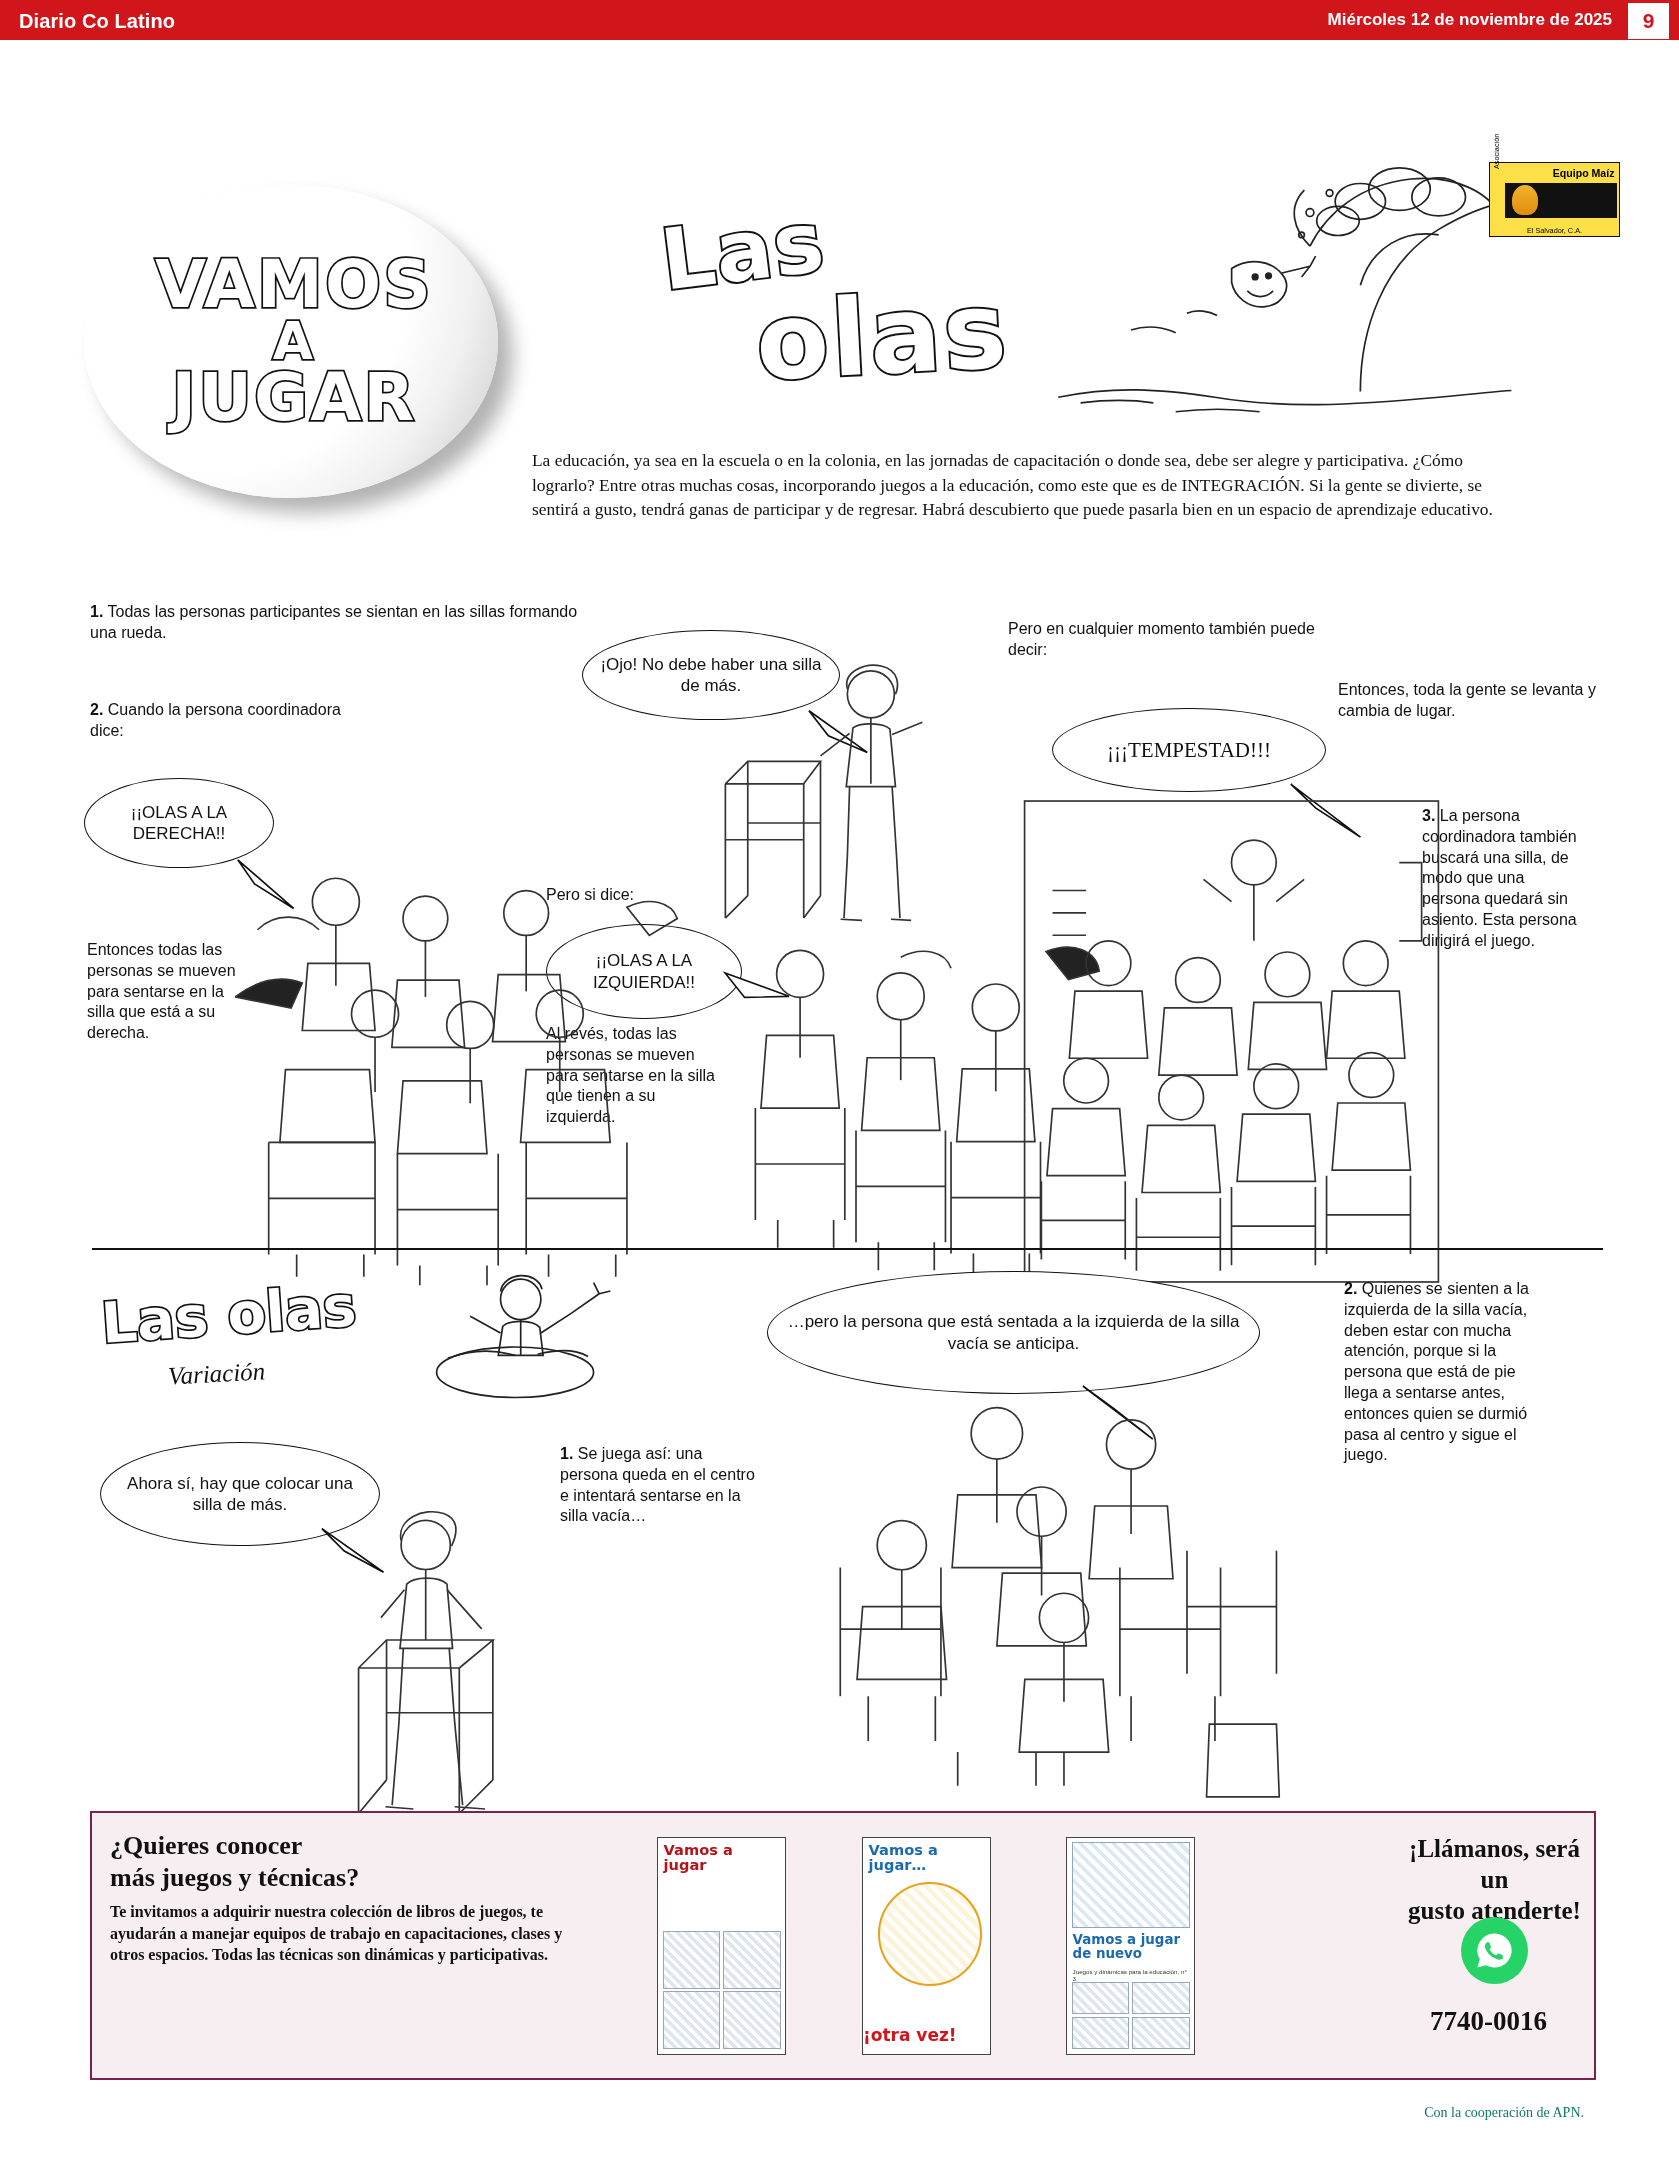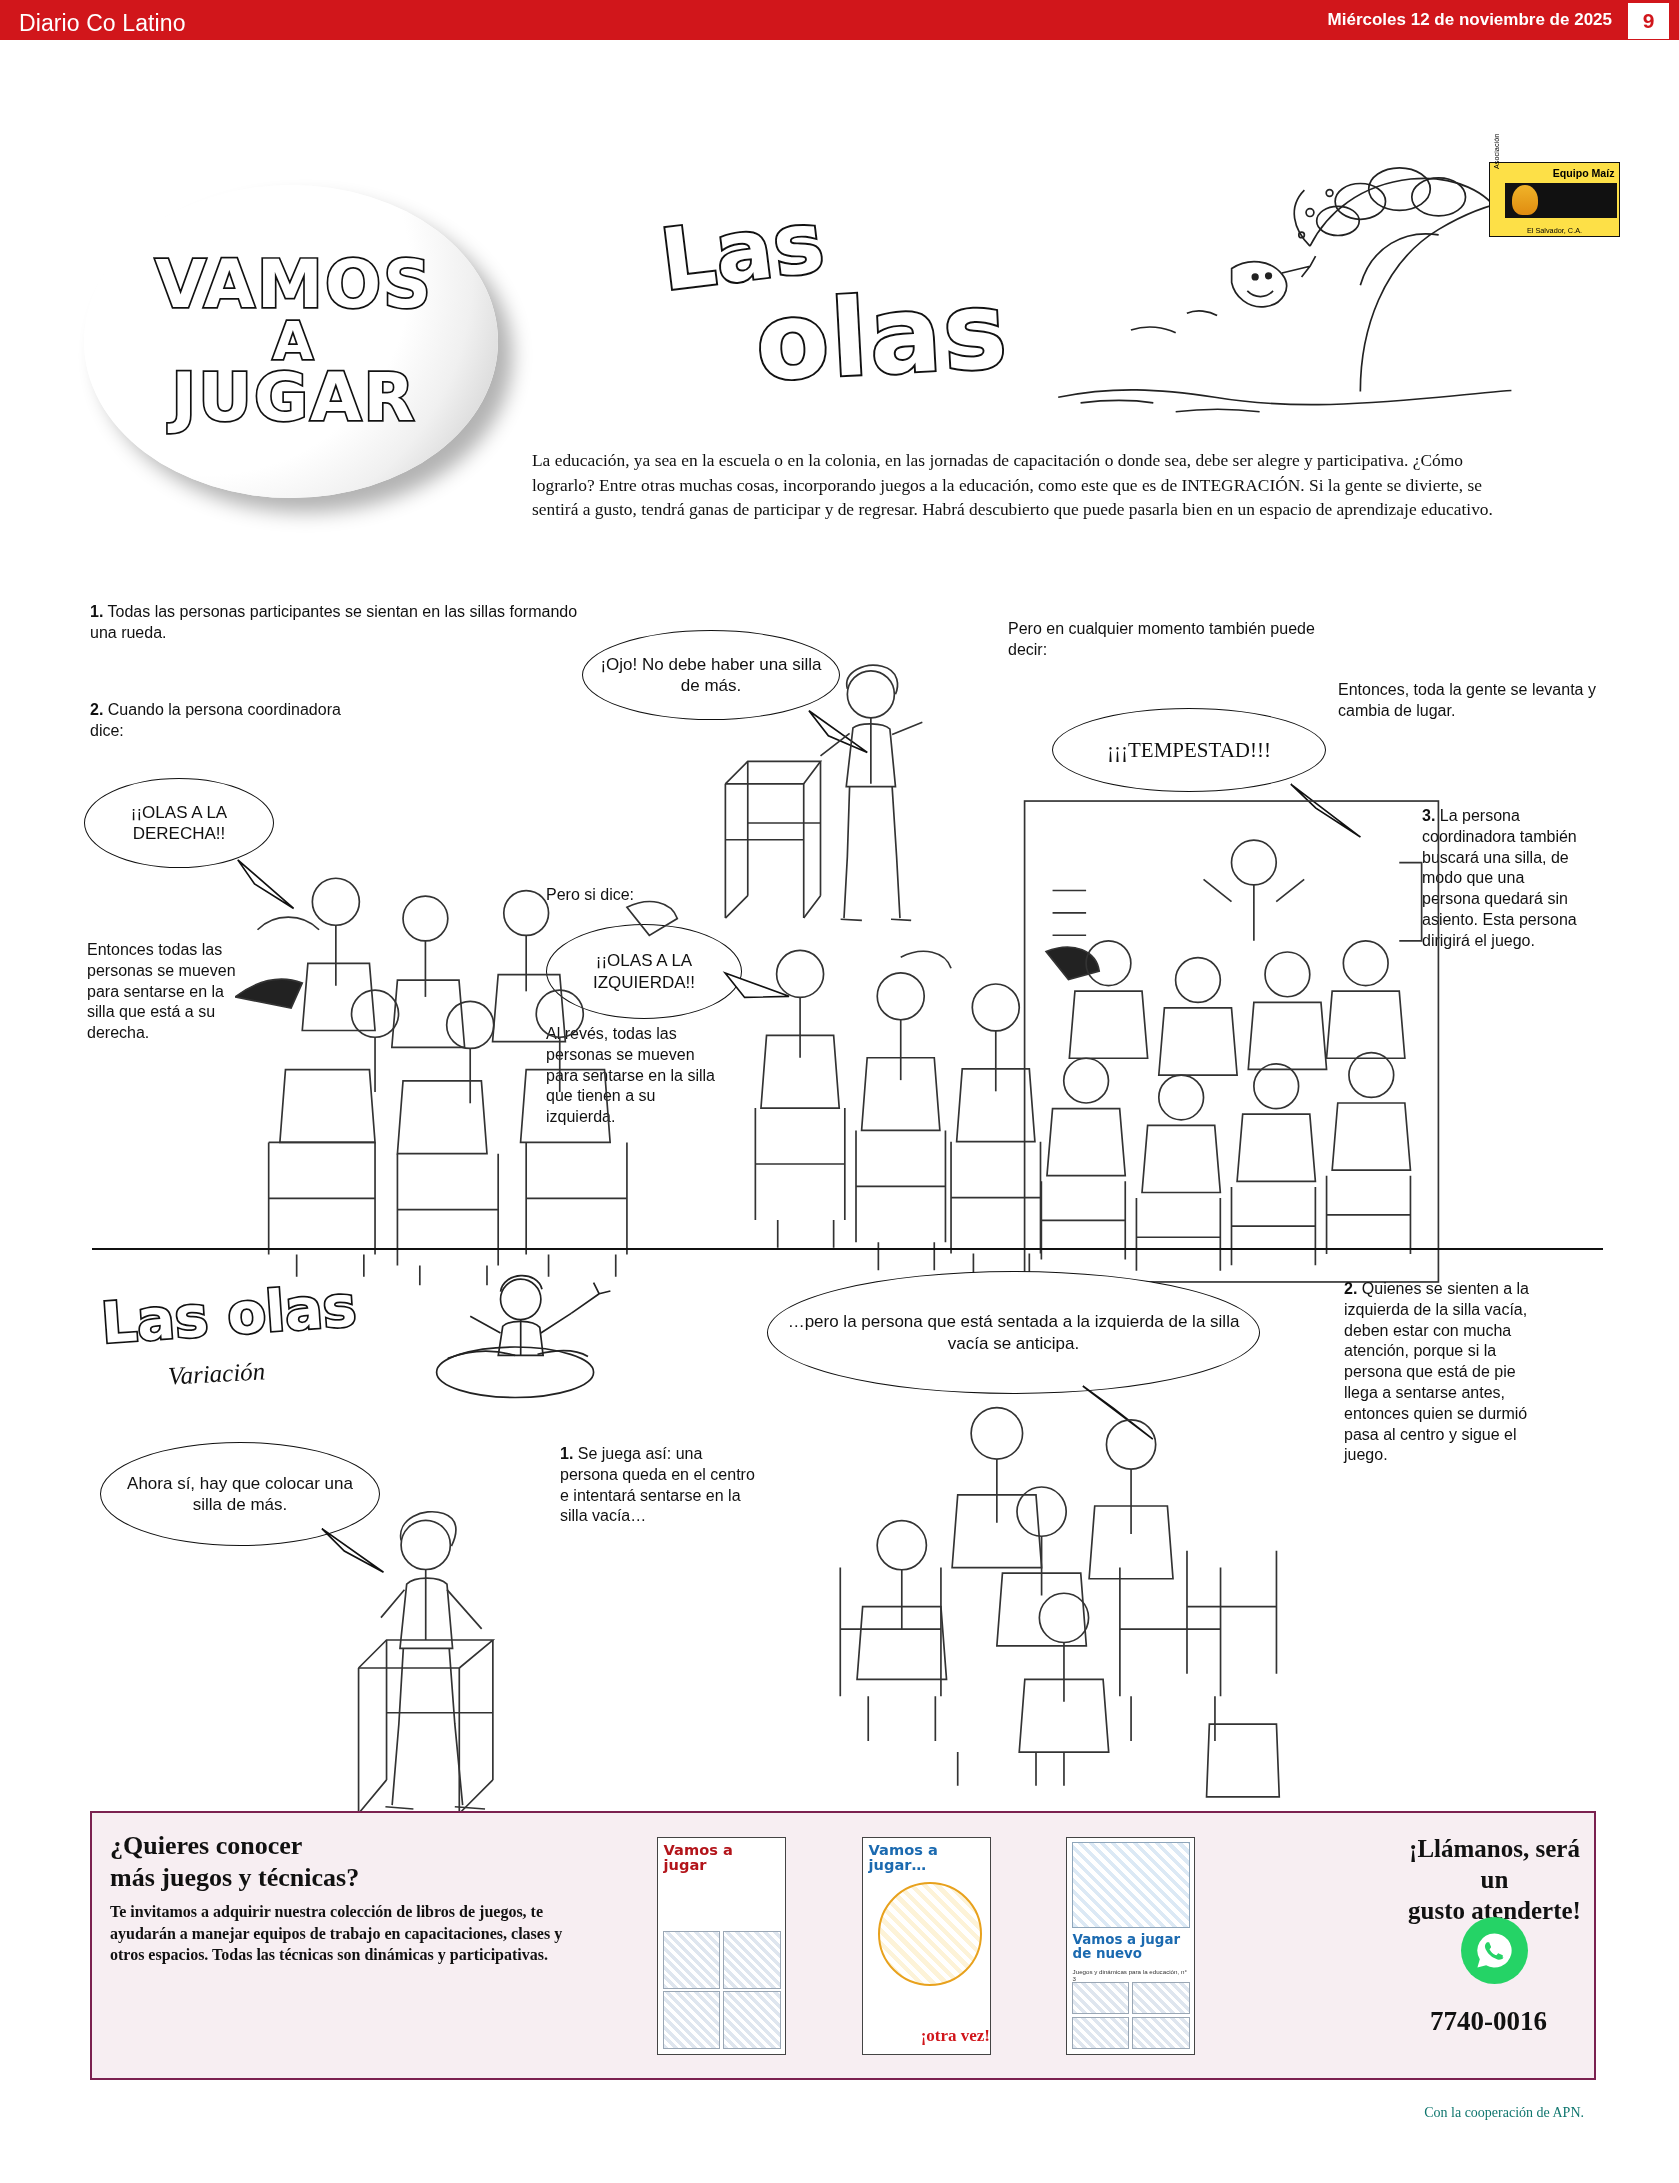--- a/index.html
+++ b/index.html
@@ -12,21 +12,21 @@
   }
 
   
   .masthead {
     position:absolute; left:0; top:0; width:1679px; height:40px;
     background:#d1161b;
     color:#ffffff;
   }
   .masthead .brand {
     position:absolute; left:19px; top:10px;
-    font-size:23px; font-weight:normal; letter-spacing:0.1px;
+    font-size:20px; font-weight:bold; letter-spacing:0.1px;
   }
   .masthead .date {
     position:absolute; right:67px; top:10px;
     font-size:17px; font-weight:bold;
   }
   .masthead .pagenum {
     position:absolute; right:10px; top:3.4px;
     width:39px; height:34px;
     background:#ffffff; color:#d1161b;
     border:1.7px solid #ffffff;
@@ -466,21 +466,21 @@
         <div></div>
         <div></div>
         <div></div>
         <div></div>
       </div>
   </div>
 
   <div class="book" style="left:770px; background:#fff;">
     <div class="bt" style="color:#1b6ab0;">Vamos a jugar…</div>
     <div style="position:absolute; left:14.6px; top:44px; width:100px; height:100px; border-radius:50%; border:2.2px solid #e8a11c; background:repeating-linear-gradient(45deg,#fdf3d8 0 4.5px,#ffffff 4.5px 9px);"></div>
-    <div class="bt" style="position:absolute;left:0;bottom:10px;width:100%;text-align:right;color:#d1161b;font-size:17px;padding:0;font-family:Liberation Serif, serif;">¡otra vez!</div>
+    <div class="bt" style="position:absolute;left:0;bottom:10px;width:100%;text-align:left;color:#d1161b;font-size:17px;padding:0;">¡otra vez!</div>
   </div>
 
   <div class="book" style="left:974px;">
     <div style="position:absolute; left:4.5px; top:4.5px; right:4.5px; height:84px; background:repeating-linear-gradient(45deg,#dce9f5 0 3.9px,#ffffff 3.9px 7.8px); border:0.6px solid #8fa6bb;"></div>
     <div class="bt" style="position:absolute; left:0; top:90px; color:#1b6ab0; font-size:13.4px;">Vamos a jugar de nuevo</div>
     <div style="position:absolute; left:5.6px; top:130px; right:5.6px; font-size:6.2px; color:#333;">Juegos y dinámicas para la educación, n° 3</div>
     <div class="bgrid" style="height:67px;">
         <div></div>
         <div></div>
         <div></div>

